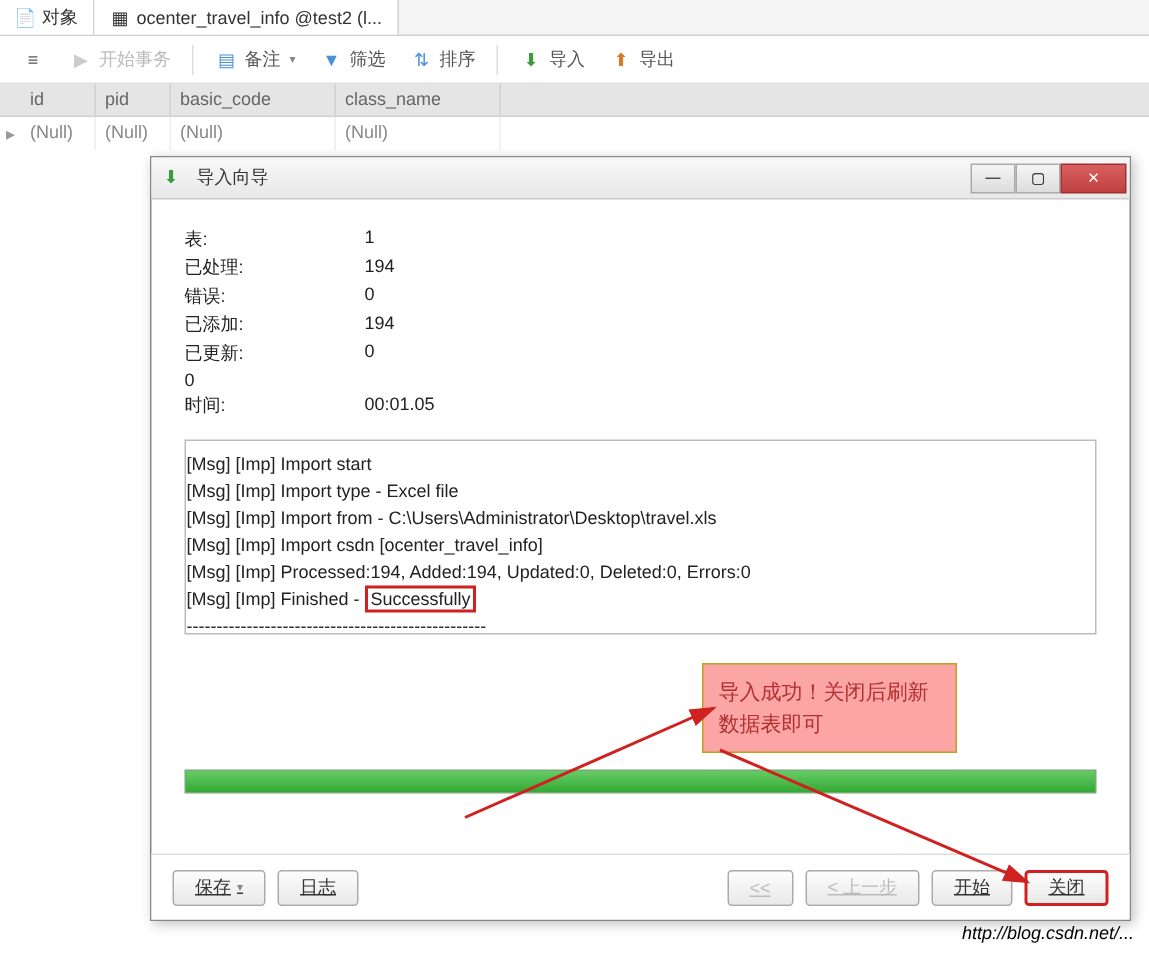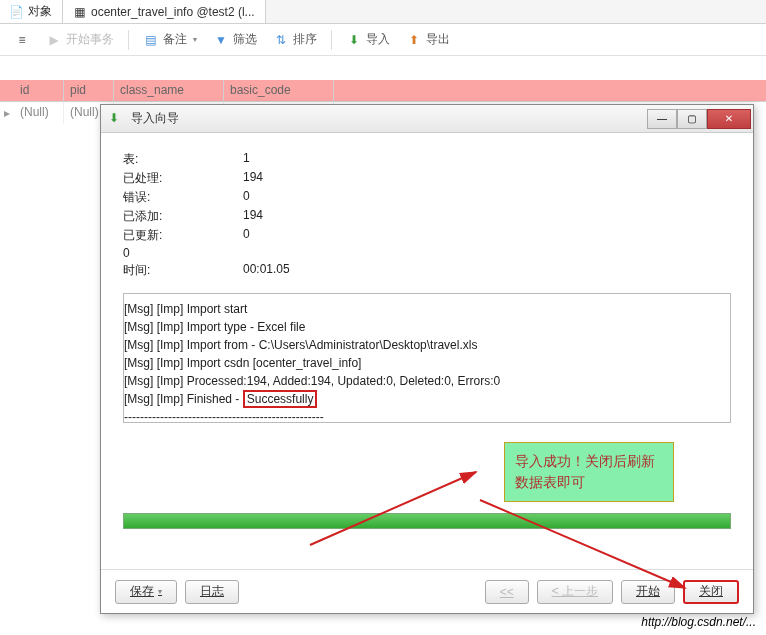--- a/index.html
+++ b/index.html
@@ -13,21 +13,21 @@
 
 
 .toolbar { display: flex; align-items: center; height: 32px; padding: 0 8px; gap: 4px; border-bottom: 1px solid #e0e0e0; }
 .tb-btn { display: flex; align-items: center; gap: 4px; padding: 4px 6px; color: #555; cursor: pointer; }
 .tb-btn.disabled { color: #bbb; }
 .tb-sep { width: 1px; height: 20px; background: #ddd; margin: 0 4px; }
 .tb-icon { width: 16px; height: 16px; display: inline-flex; align-items: center; justify-content: center; }
 .dropdown-caret { font-size: 8px; color: #888; margin-left: 2px; }
 
 
-.grid-header { display: flex; height: 22px; background: #fca5a5; border-bottom: 1px solid #d0d0d0; margin-top: 24px; }
+.grid-header { display: flex; height: 22px; background: #e5e5e5; border-bottom: 1px solid #d0d0d0; }
 .grid-col { border-right: 1px solid #d0d0d0; padding: 3px 6px; color: #666; font-size: 12px; }
 .grid-row { display: flex; height: 22px; }
 .grid-cell { border-right: 1px solid #eee; padding: 3px 6px; color: #888; font-size: 12px; }
 .row-handle { width: 14px; display: flex; align-items: center; justify-content: center; color: #999; }
 
 
 .dialog { position: absolute; left: 100px; top: 104px; width: 654px; height: 510px; background: #fff; border: 1px solid #888; box-shadow: 2px 2px 8px rgba(0,0,0,.25); }
 .titlebar { height: 28px; background: linear-gradient(#f8f8f8,#e8e8e8); border-bottom: 1px solid #ccc; display: flex; align-items: center; padding: 0 2px 0 8px; gap: 6px; }
 .title-icon { width: 16px; height: 16px; }
 .title-text { flex: 1; color: #333; font-size: 12px; }
@@ -48,21 +48,21 @@
 
 .progress { margin-top: 90px; height: 16px; border: 1px solid #7a7; background: linear-gradient(#6c6,#3a3); }
 
 .dialog-footer { display: flex; align-items: center; gap: 8px; padding: 10px 14px; border-top: 1px solid #ddd; position: absolute; bottom: 0; left: 0; right: 0; background: #fff; height: 44px; }
 .btn { height: 24px; padding: 0 14px; border: 1px solid #aaa; background: linear-gradient(#fdfdfd,#e8e8e8); border-radius: 3px; font-size: 12px; color: #333; cursor: pointer; display: flex; align-items: center; gap: 2px; text-decoration: underline; }
 .btn.disabled { color: #bbb; }
 .spacer { flex: 1; }
 .btn.hl { border: 2px solid #d02020; }
 
 
-.callout { position: absolute; left: 504px; top: 442px; width: 170px; background: #86efac; border: 1px solid #c0a020; padding: 8px 10px; font-size: 14px; color: #b03030; line-height: 1.5; }
+.callout { position: absolute; left: 468px; top: 442px; width: 170px; background: #fca5a5; border: 1px solid #c0a020; padding: 8px 10px; font-size: 14px; color: #b03030; line-height: 1.5; }
 .arrow { position: absolute; pointer-events: none; }
 
 .watermark { position: absolute; right: 10px; bottom: 6px; color: #000000; font-size: 12px; font-style: italic; }
 </style>
 </head>
 <body>
 
 <div class="tab-strip">
   <div class="tab">
     <span class="tab-icon">📄</span>
@@ -104,22 +104,22 @@
   <div class="tb-btn">
     <span class="tb-icon" style="color:#d97c2a">⬆</span>
     <span>导出</span>
   </div>
 </div>
 
 <div class="grid-header">
   <div class="row-handle"></div>
   <div class="grid-col" style="width:50px">id</div>
   <div class="grid-col" style="width:50px">pid</div>
+  <div class="grid-col" style="width:110px">basic_code</div>
   <div class="grid-col" style="width:110px">class_name</div>
-  <div class="grid-col" style="width:110px">basic_code</div>
 </div>
 <div class="grid-row">
   <div class="row-handle">▸</div>
   <div class="grid-cell" style="width:50px">(Null)</div>
   <div class="grid-cell" style="width:50px">(Null)</div>
   <div class="grid-cell" style="width:110px">(Null)</div>
   <div class="grid-cell" style="width:110px">(Null)</div>
 </div>
 
 <div class="dialog">

